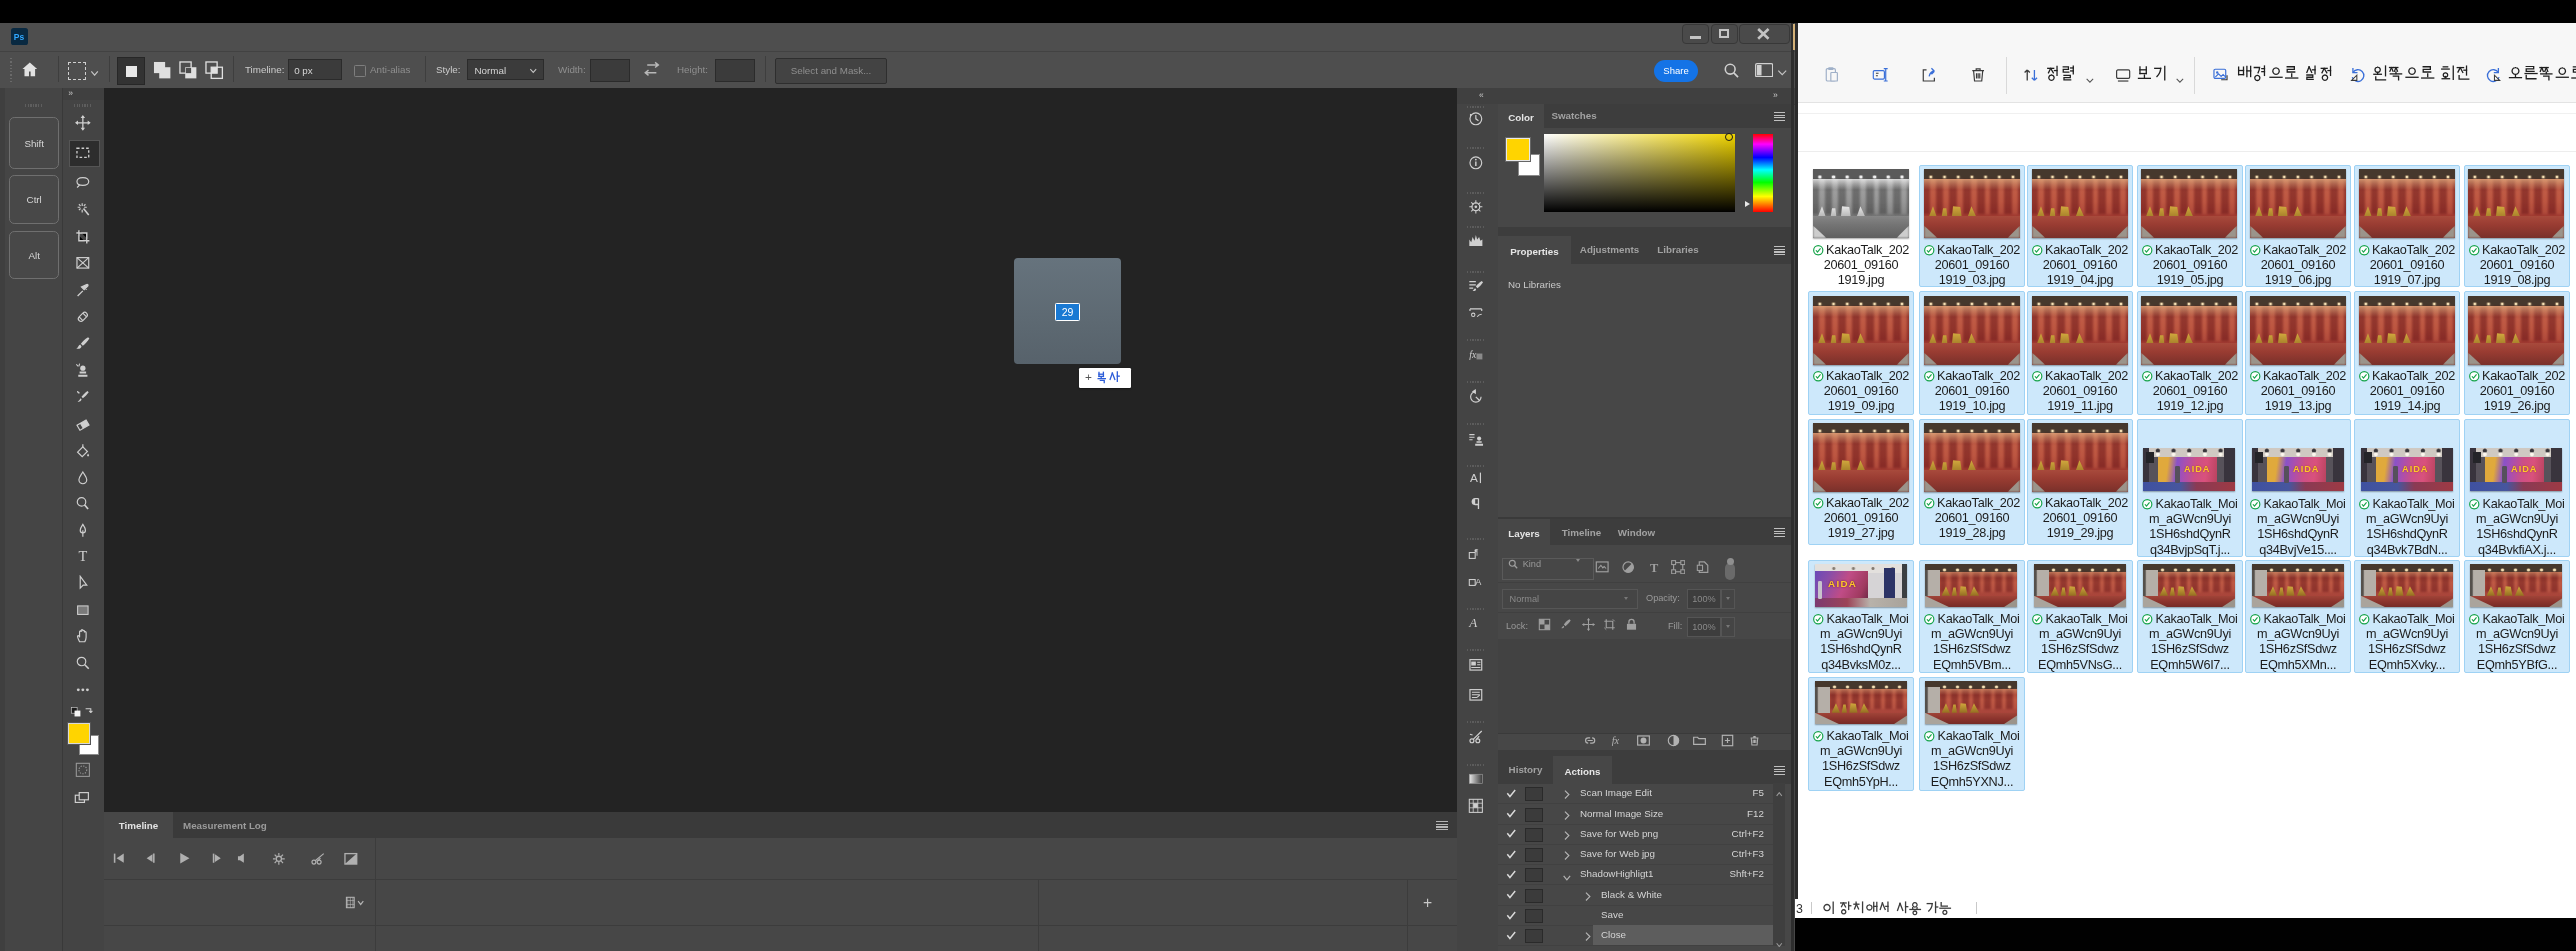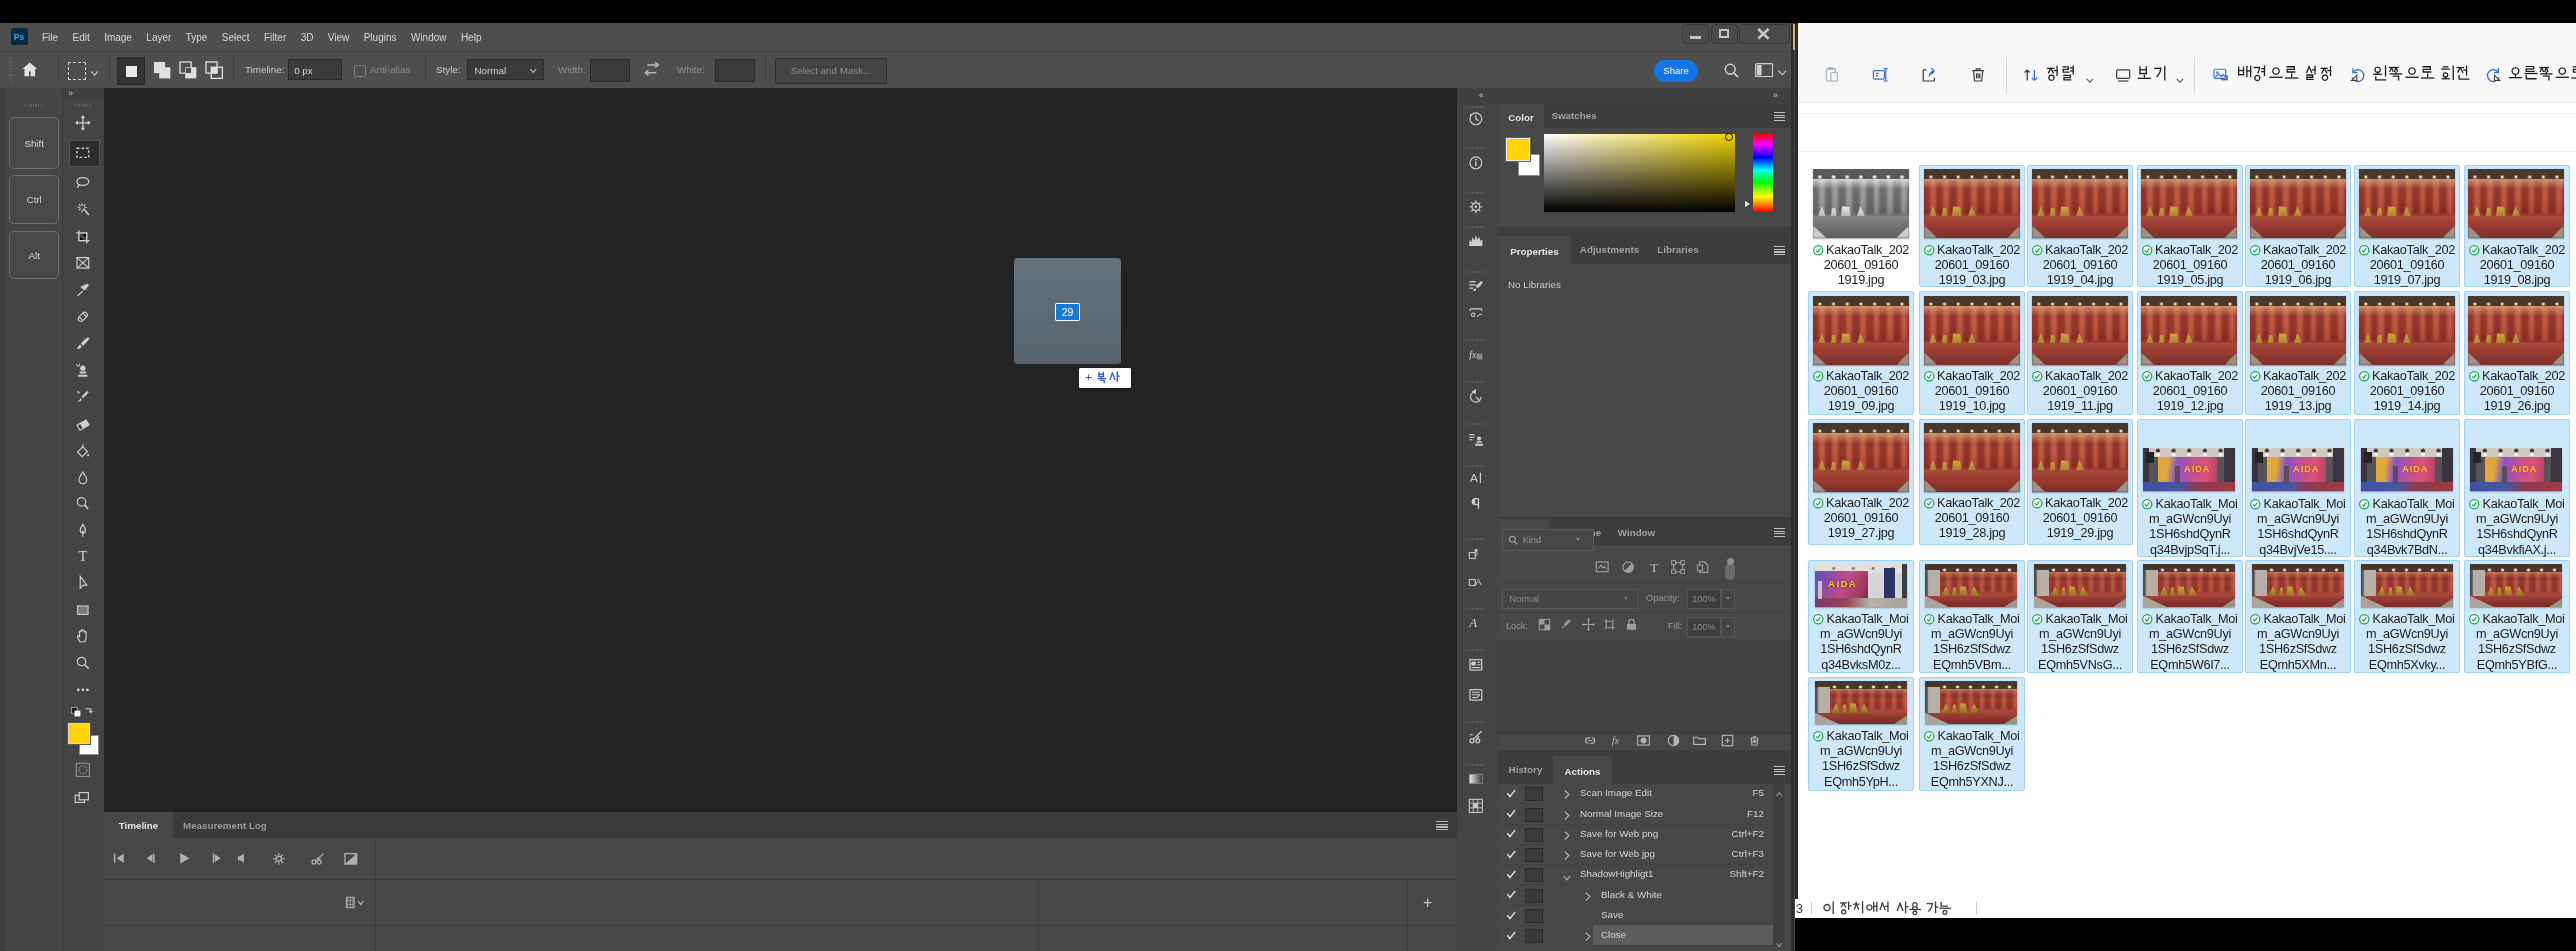--- a/index.html
+++ b/index.html
@@ -3,34 +3,20 @@
 <style>
 html,body{margin:0;padding:0;background:#000;}
 *{box-sizing:content-box;}
 body{font-family:"Liberation Sans",sans-serif;}
 #root{position:relative;width:2576px;height:951px;overflow:hidden;background:#232323;margin-top:23px;}
 </style></head>
 <body>
 <div id="root">
 <div style="position:absolute;left:0;top:0;width:1795px;height:28px;background:#4e4e4e;border-bottom:0.7px solid #424242"></div>
     <div style="position:absolute;left:10.5px;top:5.2px;width:17px;height:17px;background:#092941;border-radius:2.6px;color:#31a8ff;font-size:8.5px;font-weight:bold;display:flex;align-items:center;justify-content:center">Ps</div>
-    <div style="position:absolute;left:42px;top:0;height:28px;display:flex;gap:14.4px;align-items:center;font-size:10px;color:#d8d8d8">
-      <span>File</span>
-      <span>Edit</span>
-      <span>Image</span>
-      <span>Layer</span>
-      <span>Type</span>
-      <span>Select</span>
-      <span>Filter</span>
-      <span>3D</span>
-      <span>View</span>
-      <span>Plugins</span>
-      <span>Window</span>
-      <span>Help</span>
-    </div>
     <div style="position:absolute;left:1682px;top:0.7px;width:27px;height:20px;background:#4a4a4a;border:1.3px solid #383838;border-radius:3.9px;box-sizing:border-box">
       <div style="position:absolute;left:6.5px;top:11px;width:11.8px;height:3.3px;background:#c4c4c4"></div>
     </div>
     <div style="position:absolute;left:1711px;top:0.7px;width:27px;height:20px;background:#4a4a4a;border:1.3px solid #383838;border-radius:3.9px;box-sizing:border-box">
       <div style="position:absolute;left:7.2px;top:3.9px;width:9.8px;height:9.8px;border:2.3px solid #c4c4c4;box-sizing:border-box"></div>
     </div>
     <div style="position:absolute;left:1739px;top:0.7px;width:51px;height:20px;background:#4a4a4a;border:1.3px solid #383838;border-radius:3.9px;box-sizing:border-box"><svg width="48" height="17.7" viewBox="0 0 74 27">
         <path d="M28 6 L44 21 M44 6 L28 21" stroke="#c4c4c4" stroke-width="4"></path>
       </svg></div>
     <div style="position:absolute;left:0;top:29px;width:1795px;height:37px;background:#4e4e4e;border-bottom:1.3px solid #3a3a3a"></div>
@@ -69,21 +55,21 @@
     <div style="position:absolute;left:425px;top:33px;width:0.7px;height:26px;background:#3e3e3e"></div>
     <div style="position:absolute;left:436px;top:41px;font-size:9.8px;color:#cccccc">Style:</div>
     <div style="position:absolute;left:467px;top:36px;width:77px;height:21px;background:#3b3b3b;border:0.7px solid #2b2b2b;color:#d5d5d5;font-size:9.8px;line-height:21px;padding-left:6.5px;box-sizing:border-box">Normal<span style="position:absolute;right:5.2px;top:0px"><svg width="8.5" height="21" viewBox="0 0 13 32">
           <path d="M2 14 L6.5 19 L11 14" fill="none" stroke="#c4c4c4" stroke-width="1.6"></path>
         </svg></span></div>
     <div style="position:absolute;left:558px;top:41px;font-size:9.8px;color:#8f8f8f">Width:</div>
     <div style="position:absolute;left:590px;top:36px;width:38px;height:21px;background:#3b3b3b;border:0.7px solid #2b2b2b"></div>
     <div style="position:absolute;left:642px;top:38px;width:19.6px;height:17px"><svg width="19.6" height="17" viewBox="0 0 30 26">
         <path d="M8 6 h16 M20 2 l5 4 -5 4 M22 18 H6 M10 14 l-5 4 5 4" stroke="#b8b8b8" stroke-width="2.2" fill="none"></path>
       </svg></div>
-    <div style="position:absolute;left:677px;top:41px;font-size:9.8px;color:#8f8f8f">White:</div>
+    <div style="position:absolute;left:677px;top:41px;font-size:9.8px;color:#8f8f8f">Height:</div>
     <div style="position:absolute;left:715px;top:36px;width:38px;height:21px;background:#3b3b3b;border:0.7px solid #2b2b2b"></div>
     <div style="position:absolute;left:765px;top:33px;width:0.7px;height:26px;background:#3e3e3e"></div>
     <div style="position:absolute;left:775px;top:35px;width:110px;height:23.5px;background:#434343;border:0.7px solid #2e2e2e;border-radius:2px;color:#8f8f8f;font-size:9.8px;display:flex;align-items:center;justify-content:center">Select and Mask...</div>
     <div style="position:absolute;left:1654px;top:37px;width:44px;height:21.6px;background:#1473e6;border-radius:11px;color:#ffffff;font-size:9.5px;display:flex;align-items:center;justify-content:center">Share</div>
     <div style="position:absolute;left:1723px;top:39px;width:17px;height:17px"><svg width="17" height="17" viewBox="0 0 26 26">
         <circle cx="11" cy="11" r="7.5" fill="none" stroke="#d0d0d0" stroke-width="2.4"></circle>
         <path d="M16.5 16.5 L23 23" stroke="#d0d0d0" stroke-width="2.6"></path>
       </svg></div>
     <div style="position:absolute;left:1755px;top:40px;width:18.3px;height:14.4px"><svg width="18.3" height="14.4" viewBox="0 0 28 22">
         <rect x="1" y="1" width="26" height="20" rx="2" fill="none" stroke="#d0d0d0" stroke-width="2"></rect>
@@ -411,21 +397,21 @@
     <div style="position:absolute;left:1571px;top:213px;width:77px;height:27.5px;color:#a2a2a2;font-size:9.8px;font-weight:bold;display:flex;align-items:center;justify-content:center">Adjustments</div>
     <div style="position:absolute;left:1648px;top:213px;width:60px;height:27.5px;color:#a2a2a2;font-size:9.8px;font-weight:bold;display:flex;align-items:center;justify-content:center">Libraries</div>
     <div style="position:absolute;left:1774px;top:223px;width:11px;height:9.2px;background:repeating-linear-gradient(180deg,#c0c0c0 0 1.3px,transparent 1.3px 2.6px)"></div>
     <div style="position:absolute;left:1508px;top:256px;font-size:9.8px;color:#c9c9c9">No Libraries</div>
     <div style="position:absolute;left:1498px;top:494px;width:294px;height:2.6px;background:#3a3a3a"></div>
     <div style="position:absolute;left:1498px;top:496px;width:294px;height:26px;background:#3d3d3d"></div>
     <div style="position:absolute;left:1498px;top:496px;width:52px;height:29px;background:#474747;color:#e6e6e6;font-size:9.8px;font-weight:bold;display:flex;align-items:center;justify-content:center">Layers</div>
     <div style="position:absolute;left:1550px;top:496px;width:63px;height:26px;color:#a2a2a2;font-size:9.8px;font-weight:bold;display:flex;align-items:center;justify-content:center">Timeline</div>
     <div style="position:absolute;left:1613px;top:496px;width:47px;height:26px;color:#a2a2a2;font-size:9.8px;font-weight:bold;display:flex;align-items:center;justify-content:center">Window</div>
     <div style="position:absolute;left:1774px;top:505px;width:11px;height:9.2px;background:repeating-linear-gradient(180deg,#c0c0c0 0 1.3px,transparent 1.3px 2.6px)"></div>
-    <div style="position:absolute;left:1502px;top:506px;width:90px;height:19.6px;background:#474747;border:0.7px solid #5a5a5a;display:flex;align-items:center;color:#9a9a9a;font-size:9.2px">
+    <div style="position:absolute;left:1502px;top:535px;width:90px;height:19.6px;background:#474747;border:0.7px solid #5a5a5a;display:flex;align-items:flex-start;color:#9a9a9a;font-size:9.2px">
       <svg width="10.5" height="10.5" viewBox="0 0 16 16" style="margin-left:4.6px">
         <circle cx="6.5" cy="6.5" r="4.5" fill="none" stroke="#9f9f9f" stroke-width="1.8"></circle>
         <path d="M10 10 l4 4" stroke="#9f9f9f" stroke-width="2"></path>
       </svg>
       <span style="margin-left:4.6px">Kind</span>
       <span style="position:absolute;margin-left:73px;width:0;height:0;border-left:2.9px solid transparent;border-right:2.9px solid transparent;border-top:3.3px solid #8a8a8a"></span>
     </div>
     <div style="position:absolute;left:1595px;top:537px;width:14.4px;height:14.4px"><svg width="14.4" height="14.4" viewBox="0 0 22 22">
         <rect x="2" y="3" width="18" height="15" fill="none" stroke="#9f9f9f" stroke-width="1.8"></rect>
         <path d="M5 13 l4-5 3 4 2-2 3 3" fill="none" stroke="#9f9f9f" stroke-width="1.6"></path>

